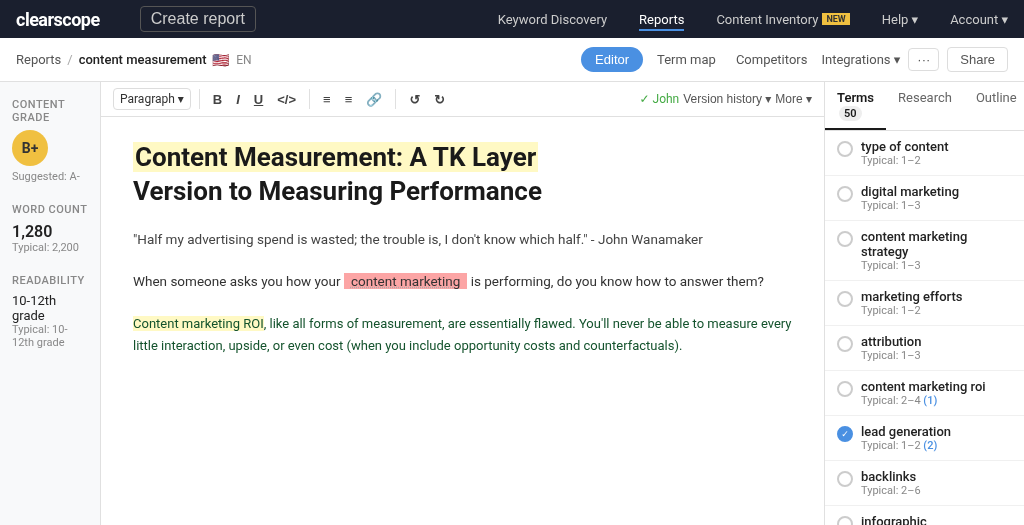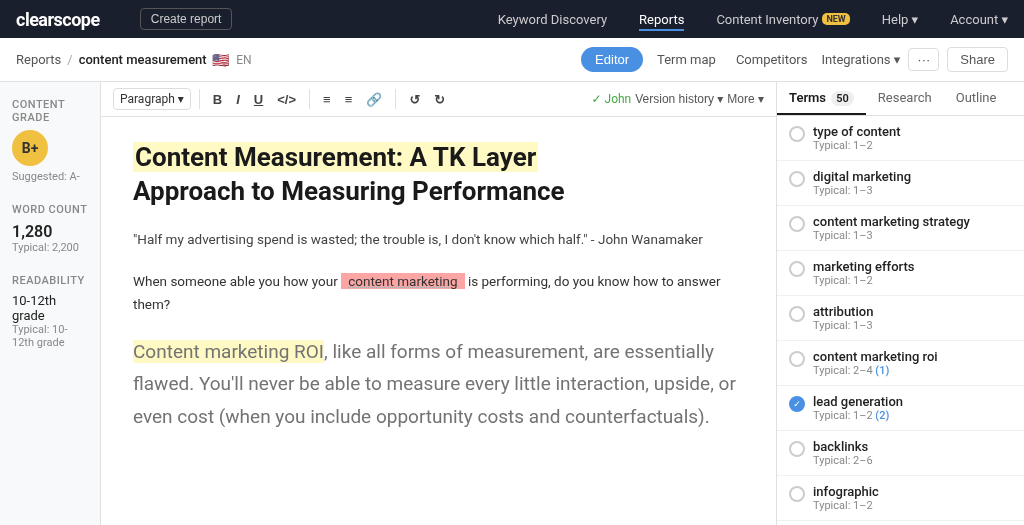--- a/index.html
+++ b/index.html
@@ -14,21 +14,21 @@
       padding: 0 16px;
       gap: 32px;
     }
     .logo { color: #fff; font-size: 18px; font-weight: 700; letter-spacing: -0.5px; margin-right: 8px; }
     .create-report-btn {
       background: transparent;
       border: 1px solid #555;
       color: #ccc;
       padding: 3px 10px;
       border-radius: 4px;
-      font-size: 12px;
+      font-size: 16px;
       cursor: pointer;
     }
     .nav-spacer { flex: 1; }
     .nav-link {
       color: #ccc;
       font-size: 13px;
       text-decoration: none;
       cursor: pointer;
       padding: 4px 0;
     }
@@ -36,21 +36,21 @@
     .nav-link-badge {
       display: inline-flex;
       align-items: center;
       gap: 4px;
     }
     .beta-badge {
       background: #f0c040;
       color: #333;
       font-size: 9px;
       padding: 1px 4px;
-      border-radius: 5px;
+      border-radius: 0;
       font-weight: 700;
     }
     .help-link { color: #ccc; font-size: 13px; cursor: pointer; }
     .account-link { color: #ccc; font-size: 13px; cursor: pointer; }
 
     
     .sub-nav {
       background: #fff;
       border-bottom: 1px solid #e0e0e0;
       height: 44px;
@@ -241,26 +241,26 @@
       line-height: 1.7;
       margin-bottom: 20px;
     }
     .doc-para .highlight-blue {
       background: #fca5a5;
       padding: 0 7px;
       text-decoration: underline;
       text-decoration-color: #aaa;
       text-decoration-style: dotted;
     }
-    .doc-para-last { font-size: 19px; color: #737373; line-height: 1.7; }
+    .doc-para-last { font-size: 13px; color: #14532d; line-height: 1.7; }
     .highlight-yellow-text { background: #fff9c4; }
 
     
     .right-panel {
-      width: 248px;
+      width: 200px;
       border-left: 1px solid #e0e0e0;
       display: flex;
       flex-direction: column;
       flex-shrink: 0;
     }
     .panel-tabs {
       display: flex;
       border-bottom: 1px solid #e0e0e0;
       background: #fff;
     }
@@ -399,25 +399,25 @@
       <button class="toolbar-btn">↻</button>
       <div class="toolbar-spacer"></div>
       <span class="saved-status">✓ John</span>
       <button class="version-btn">Version history ▾</button>
       <button class="more-toolbar-btn">More ▾</button>
     </div>
 
     <div class="editor-content">
       <div class="doc-title">
         <span class="highlight-yellow">Content Measurement: A TK Layer</span><br>
-        <span>Approach to Measuring Performance</span>
+        <span>Version to Measuring Performance</span>
       </div>
       <p class="doc-quote">"Half my advertising spend is wasted; the trouble is, I don't know which half." - John Wanamaker</p>
       <p class="doc-para">
-        <span>When someone able you how your </span><span class="highlight-blue">content marketing</span><span> is performing, do you know how to answer them?</span>
+        <span>When someone asks you how your </span><span class="highlight-blue">content marketing</span><span> is performing, do you know how to answer them?</span>
       </p>
       <p class="doc-para-last">
         <span class="highlight-yellow-text">Content marketing ROI</span><span>, like all forms of measurement, are essentially flawed. You'll never be able to measure every little interaction, upside, or even cost (when you include opportunity costs and counterfactuals).</span>
       </p>
     </div>
   </div>
 
   <div class="right-panel">
     <div class="panel-tabs">
       <div class="panel-tab active">

